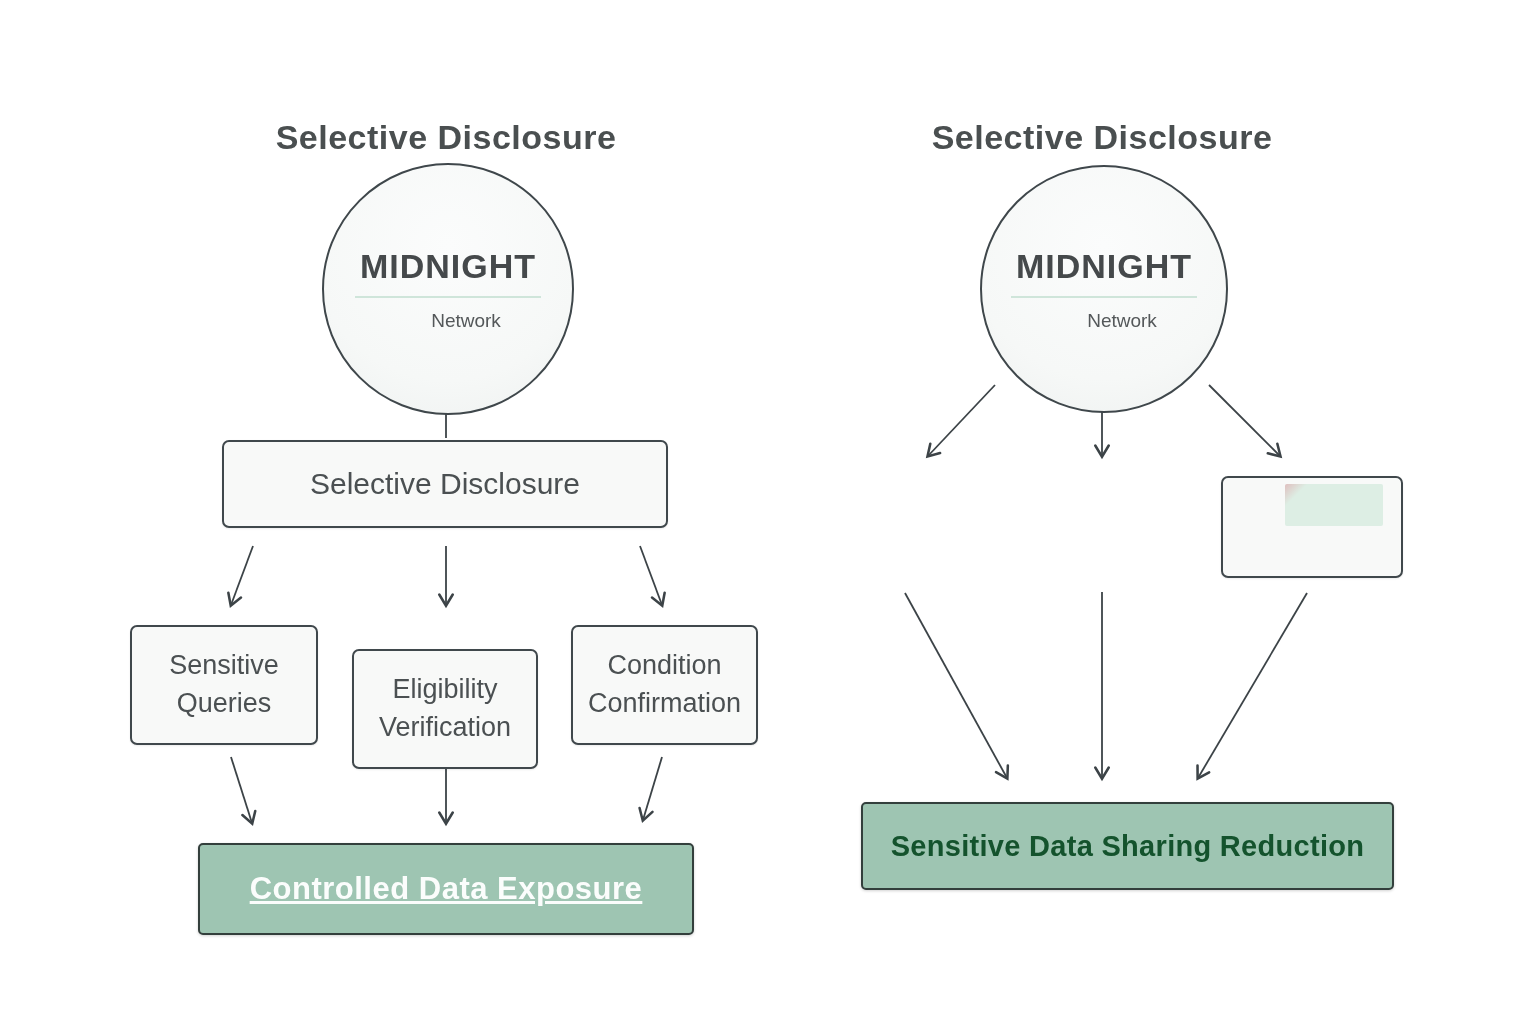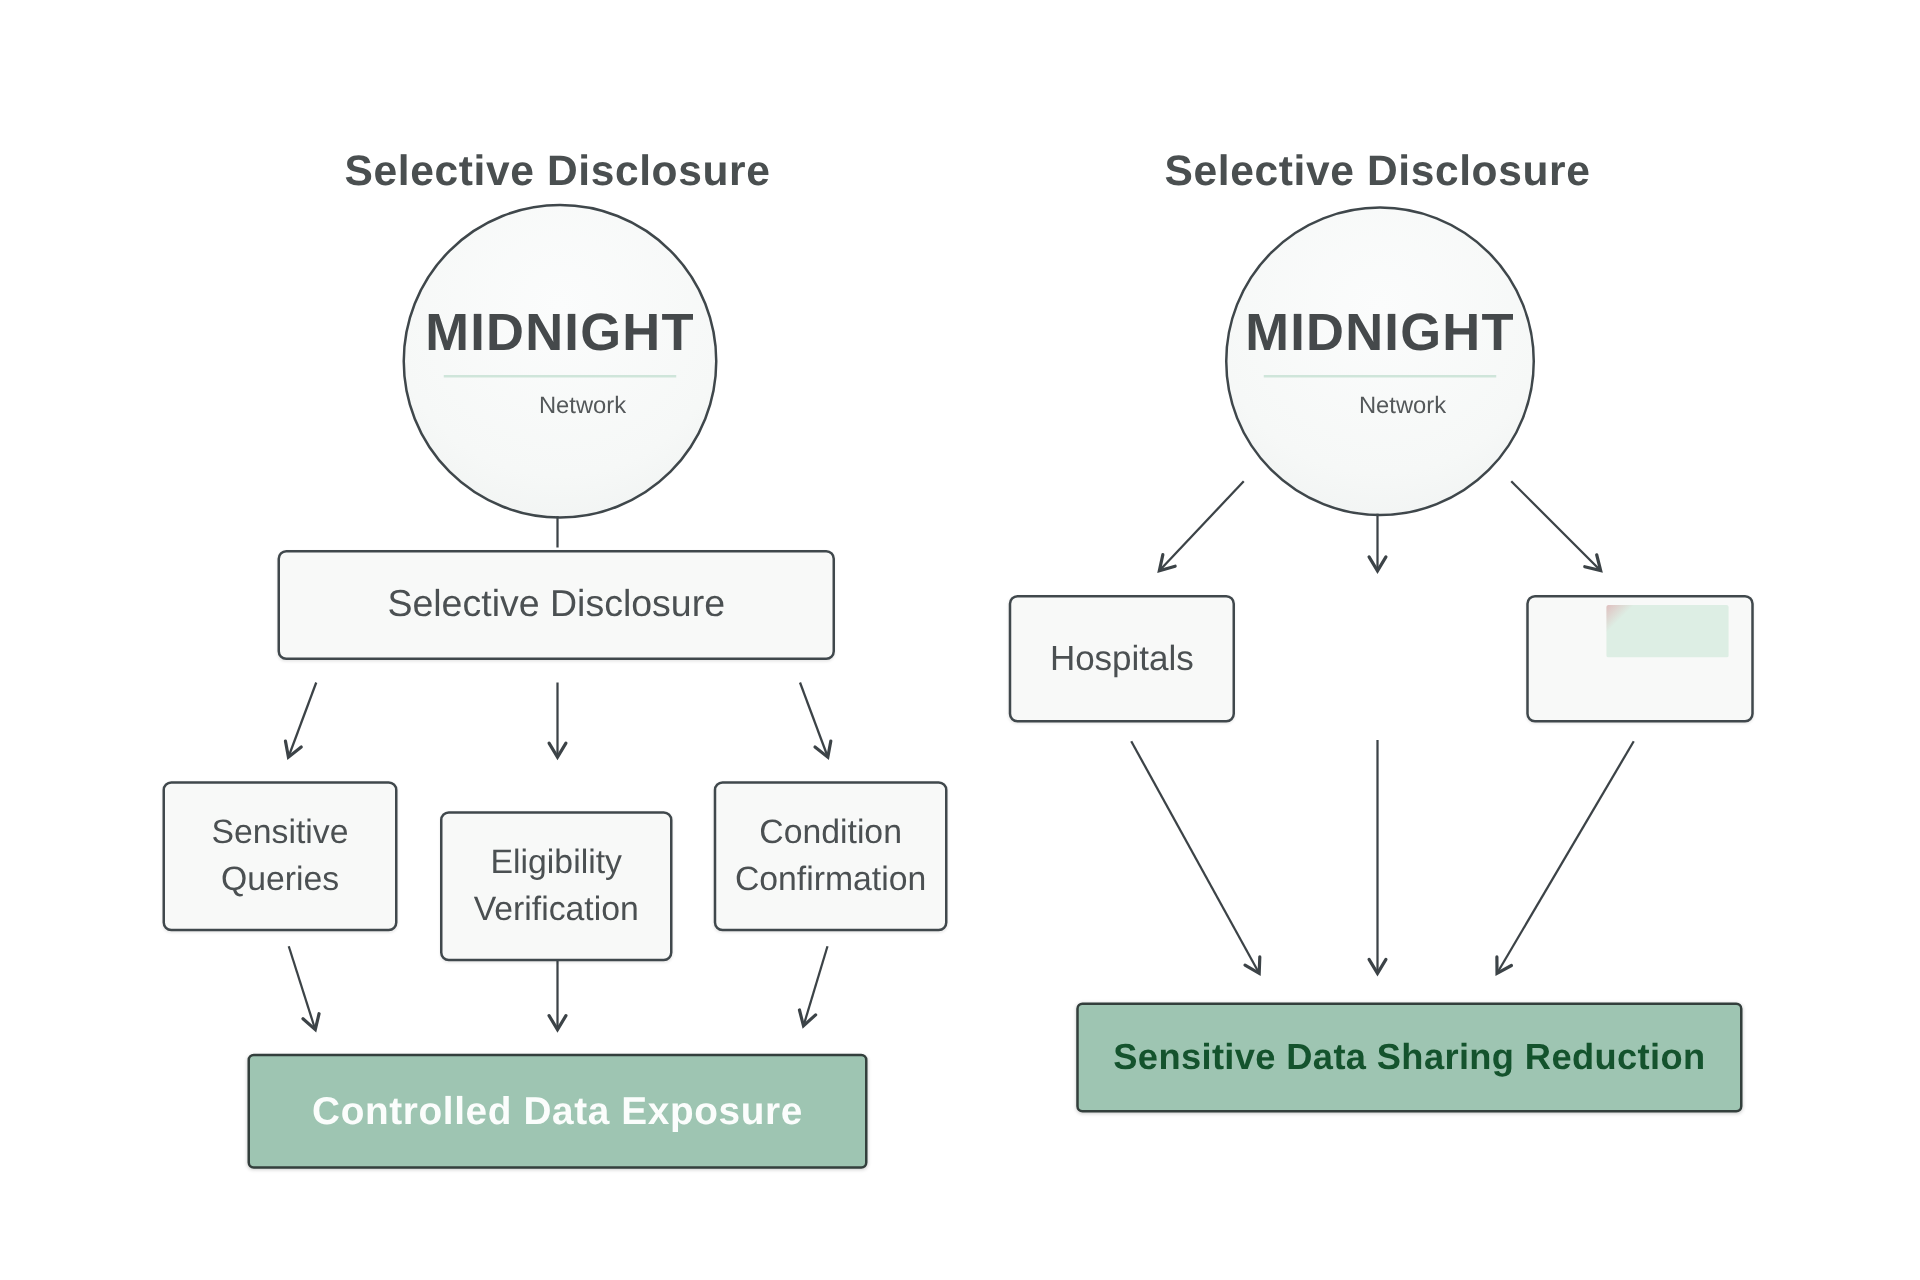--- a/index.html
+++ b/index.html
@@ -15,21 +15,21 @@
   .title.left{left:146px;top:90px;}
   .title.right{left:802px;top:90px;}
   .hub{
     position:absolute;border-radius:50%;
     border:2px solid #3f474b;
     background:radial-gradient(circle at 50% 32%,#fbfcfc 0%,#f6f8f7 65%,#eef1f0 100%);
     display:flex;flex-direction:column;align-items:center;justify-content:center;
   }
   .hub.left{left:322px;top:163px;width:248px;height:248px;}
   .hub.right{left:980px;top:165px;width:244px;height:244px;}
-  .hub-name{font-size:42px;font-weight:700;color:#45494b;letter-spacing:1px;}
+  .hub-name{font-size:34px;font-weight:700;color:#45494b;letter-spacing:1px;}
   .hub-divider{width:186px;height:2px;background:#cfe5da;margin:10px 0 12px;}
   .hub-sub{font-size:19px;color:#54585a;margin-left:36px;}
   .box{
     position:absolute;background:#f8f9f8;border:2px solid #40484c;border-radius:7px;
     display:flex;align-items:center;justify-content:center;text-align:center;
     color:#4b5052;box-shadow:0 1px 2px rgba(0,0,0,.08);box-sizing:border-box;
   }
   .box.process{left:222px;top:440px;width:446px;height:88px;font-size:30px;}
   .box.lc{top:625px;height:120px;font-size:27px;line-height:1.4;padding:0 8px;}
   .box.lc1{left:130px;width:188px;}
@@ -47,21 +47,21 @@
       linear-gradient(135deg,rgba(225,160,166,.6) 0%,rgba(225,160,166,0) 16%),
       #ddeee4;
     border-radius:2px;
   }
   .outcome{
     position:absolute;background:#9ec5b2;border:2px solid #333f3c;border-radius:5px;
     display:flex;align-items:center;justify-content:center;text-align:center;
     box-shadow:0 1px 3px rgba(0,0,0,.18);box-sizing:border-box;
   }
   .outcome.left{left:198px;top:843px;width:496px;height:92px;
-    font-size:31px;font-weight:700;color:#fbfdfc;letter-spacing:.5px;}
+    font-size:31px;font-weight:700;color:#fbfdfc;letter-spacing:.5px;text-decoration:underline;}
   .outcome.right{left:861px;top:802px;width:533px;height:88px;
     font-size:29px;font-weight:600;color:#14532d;letter-spacing:.3px;}
 </style>
 </head>
 <body>
 
 <div class="canvas">
 
   <svg class="connectors" viewBox="0 0 1536 1024" xmlns="http://www.w3.org/2000/svg">
     <defs>
@@ -108,20 +108,19 @@
   <div class="outcome left">Controlled Data Exposure</div>
 
   <h2 class="title right">Selective Disclosure</h2>
 
   <div class="hub right">
     <div class="hub-name">MIDNIGHT</div>
     <div class="hub-divider"></div>
     <div class="hub-sub">Network</div>
   </div>
 
-  <div class="box rc rc1">Hospitals</div>
   <div class="box rc rc3">
     <div class="smudge"></div>
   </div>
 
   <div class="outcome right">Sensitive Data Sharing Reduction</div>
 
 </div>
 
 </body></html>

